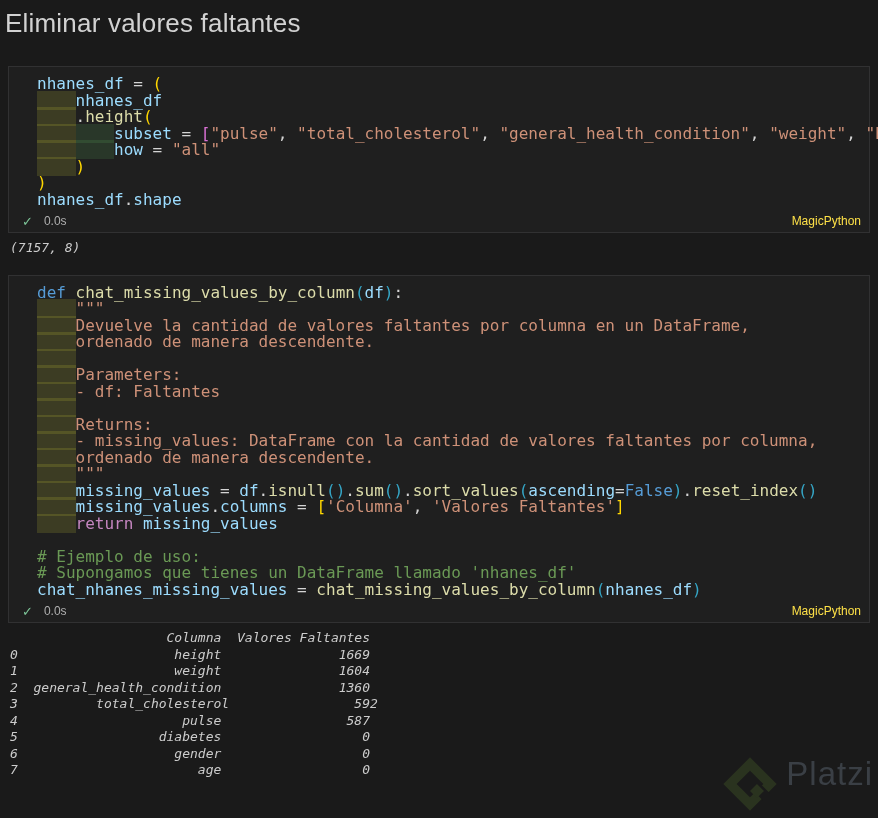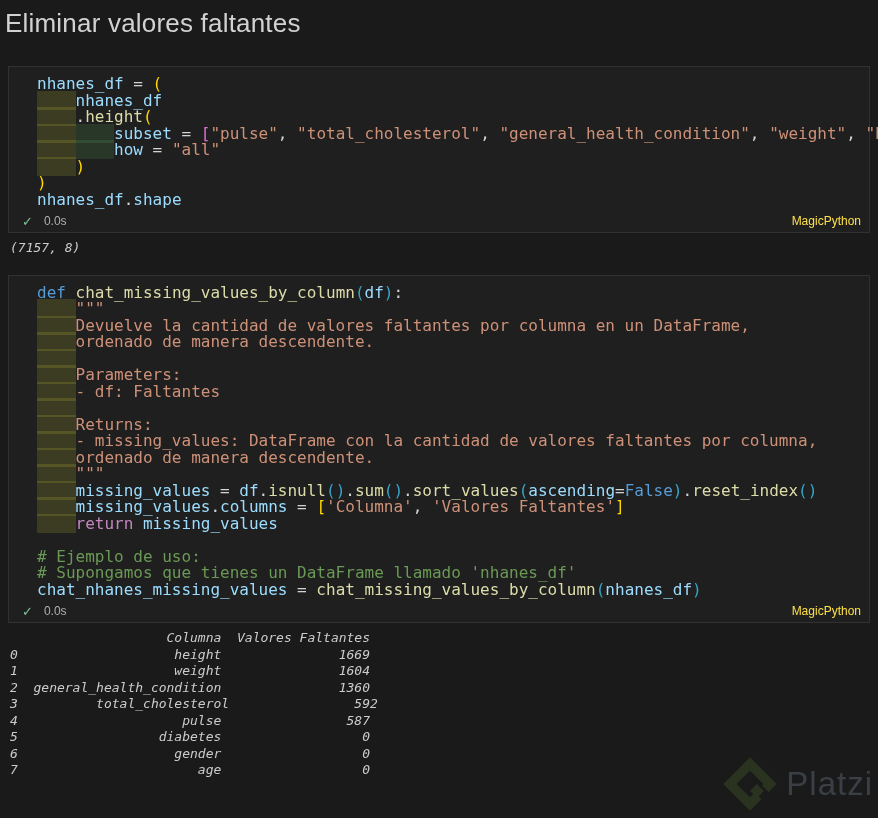--- a/index.html
+++ b/index.html
@@ -43,21 +43,21 @@
   .check-icon{color:#7ec699;font-size:13px;margin-right:11px}
   .exec-time{color:#b0b0b0}
   .lang-label{margin-left:auto;color:#fde047}
   .output{
     margin:7px 0 0 10px;white-space:pre;
     font-family:"DejaVu Sans Mono","Liberation Mono",monospace;
     font-size:13px;line-height:16.5px;color:#cccccc;font-style:italic;
   }
   .watermark{
     position:absolute;right:5px;bottom:5px;
-    display:flex;align-items:center;gap:7px;pointer-events:none;
+    display:flex;gap:7px;pointer-events:none;
   }
   .watermark-text{
     color:#3a3f45;font-size:33px;font-weight:500;letter-spacing:1px;
     font-family:"Liberation Sans",sans-serif;
   }
 </style>
 </head>
 <body>
 
 <div class="page-title">Eliminar valores faltantes</div>

